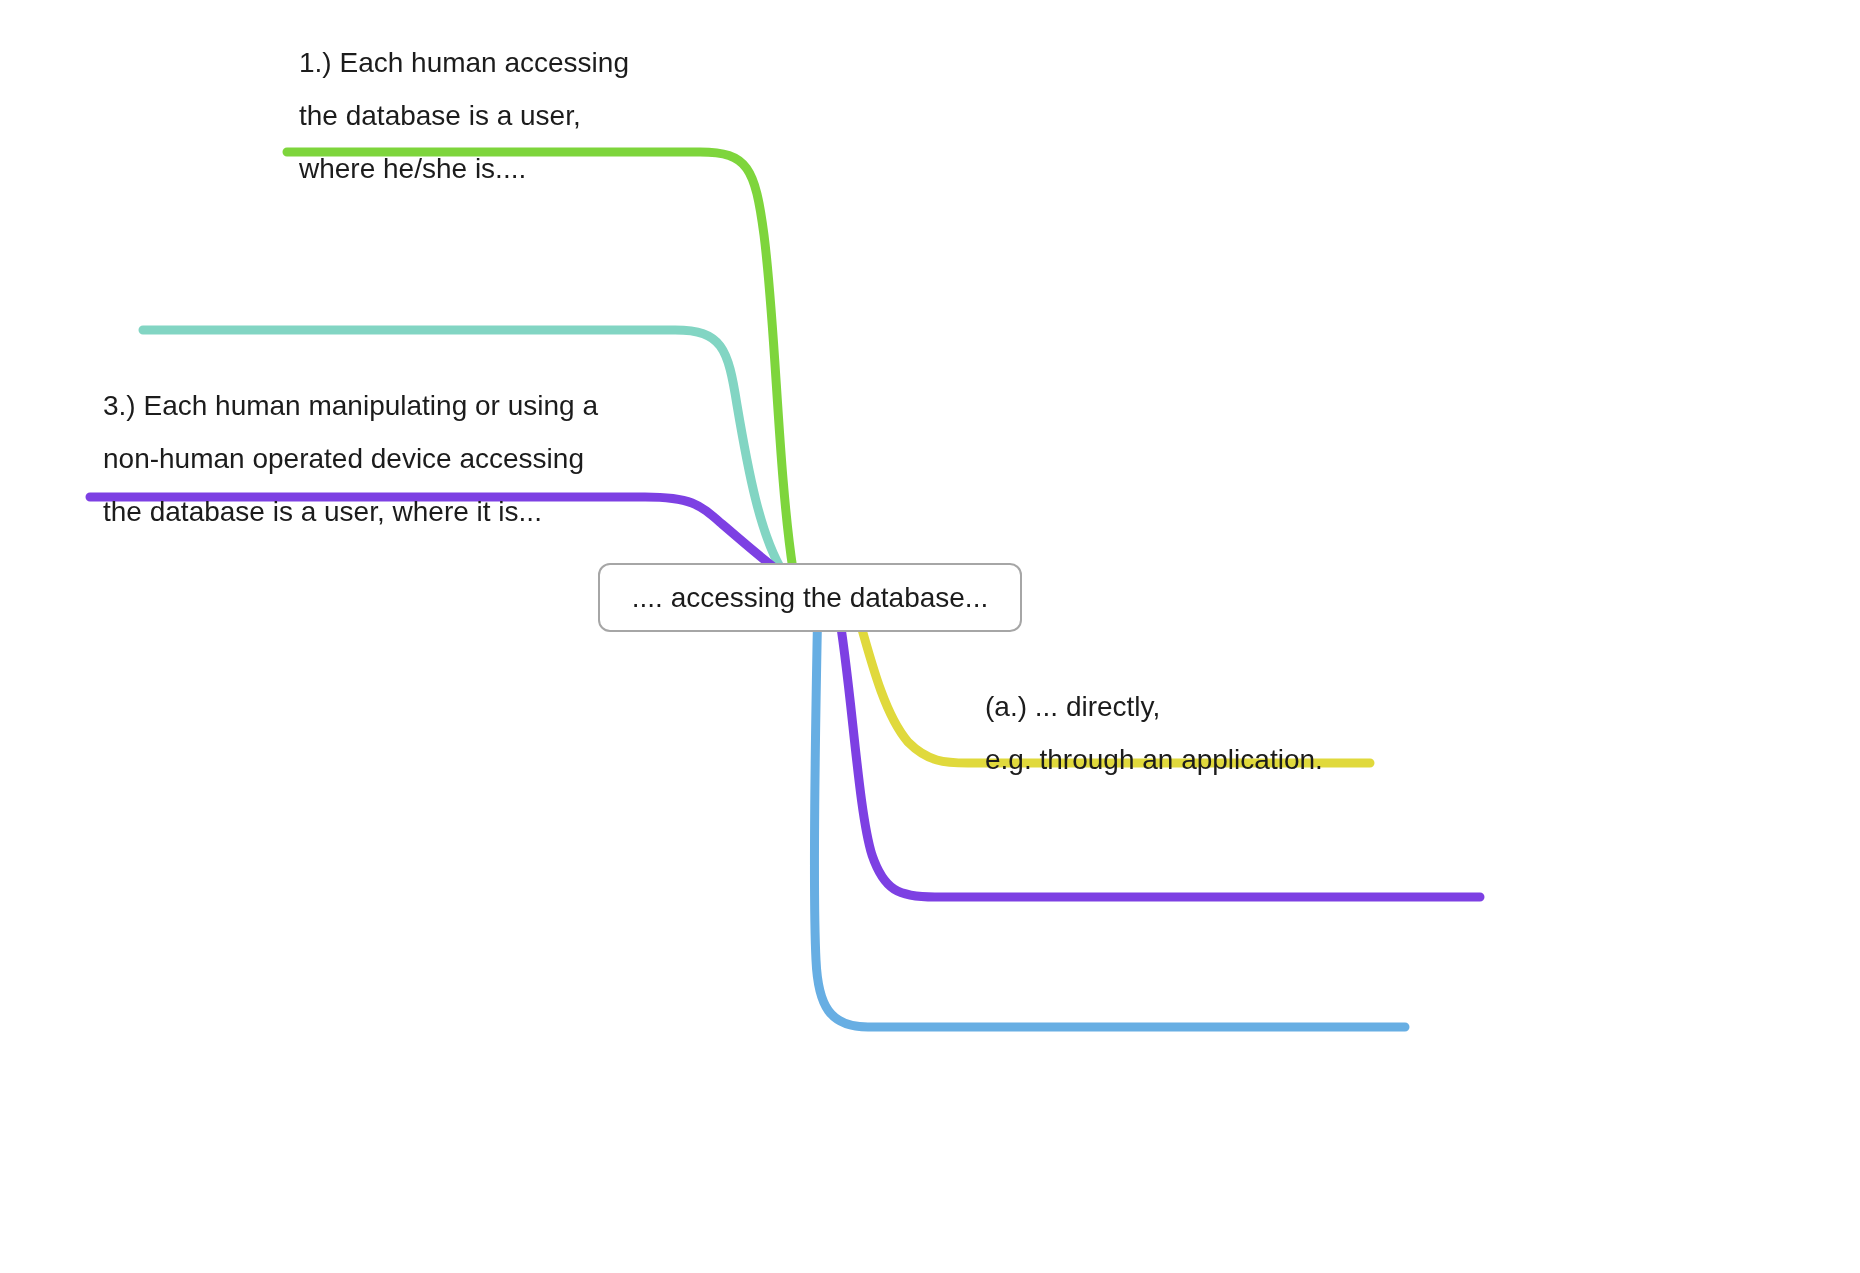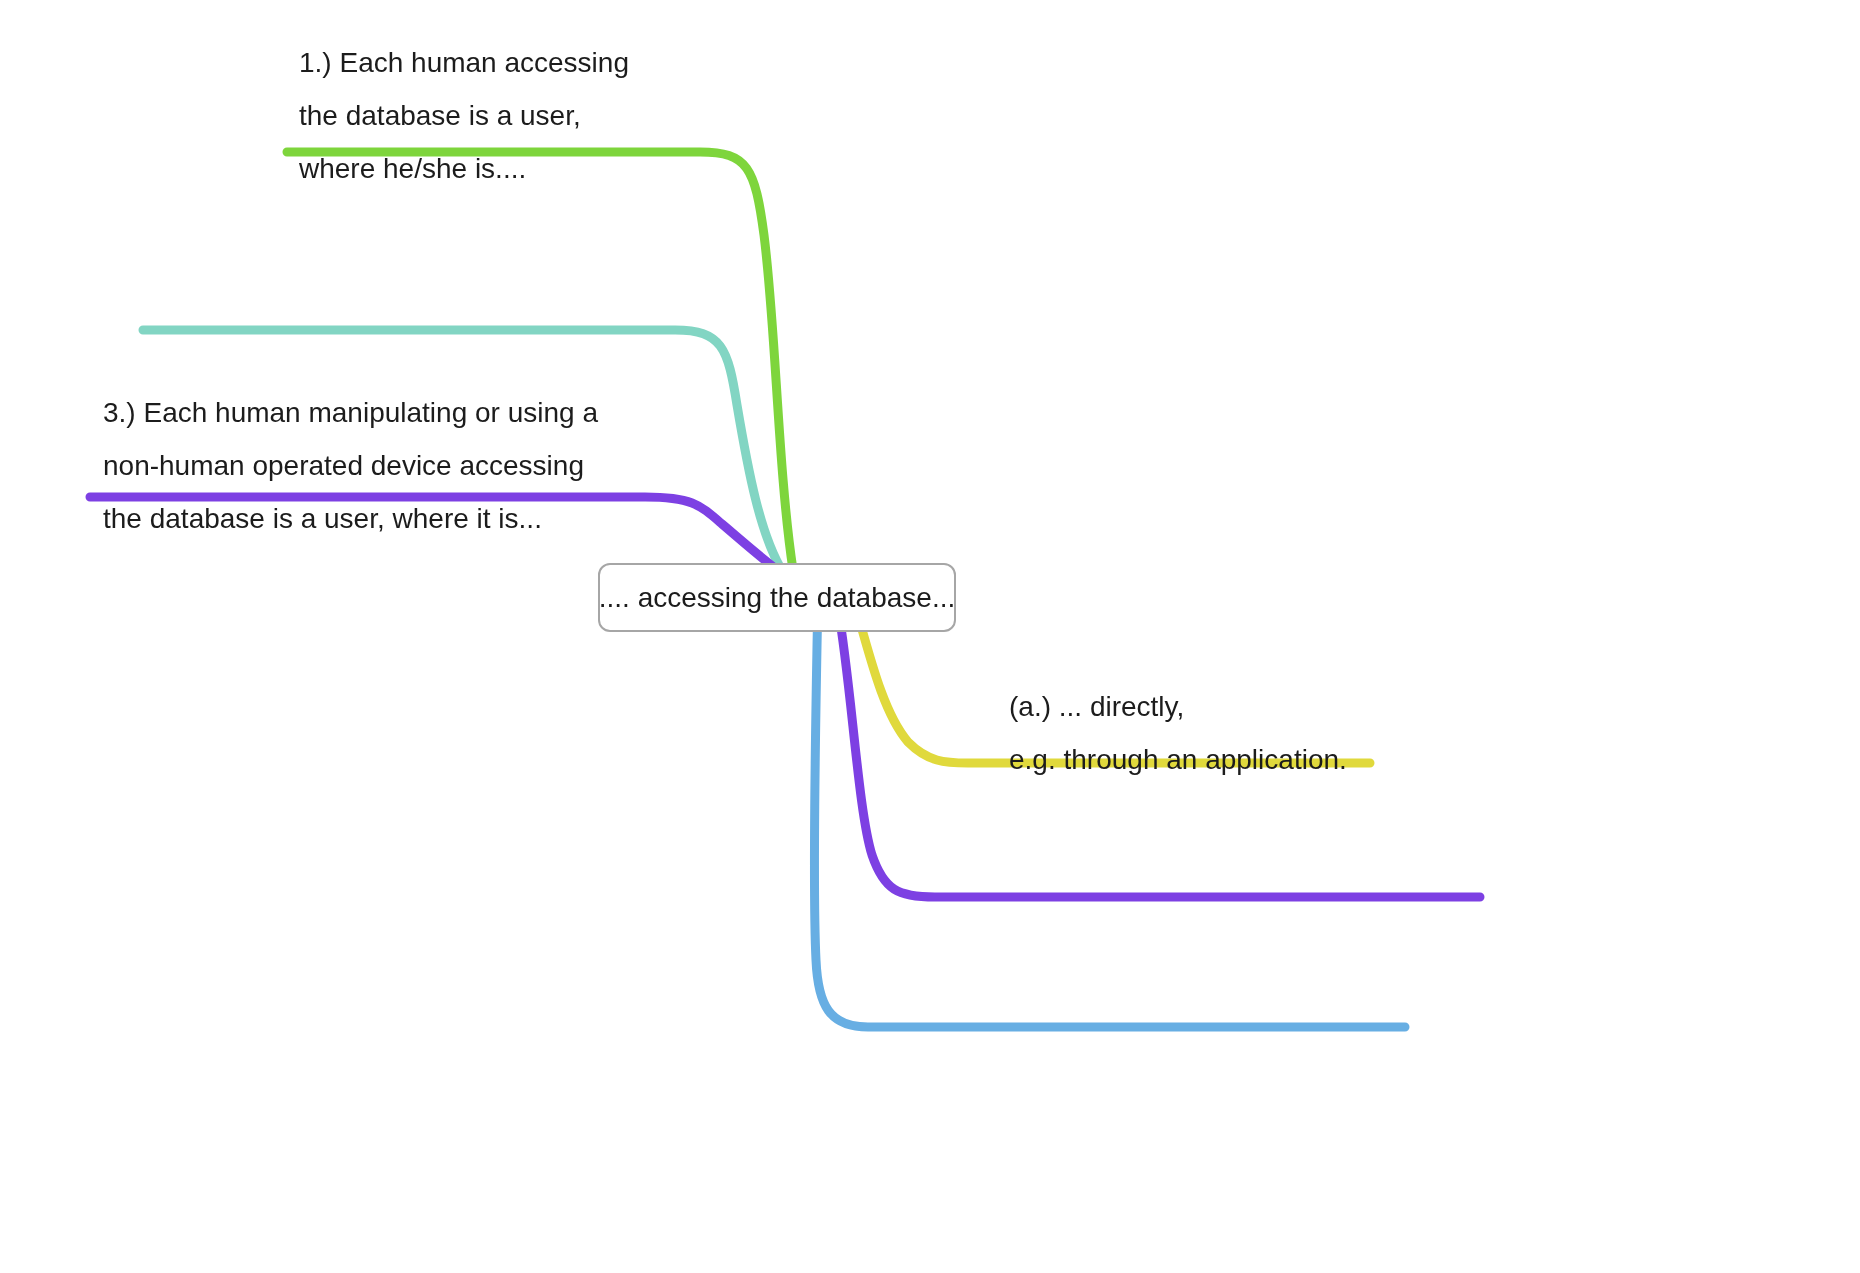--- a/index.html
+++ b/index.html
@@ -27,21 +27,21 @@
     position: absolute;
     font-size: 28px;
     line-height: 53px;
     white-space: pre-line;
     color: #1c1c1c;
   }
   .center-node {
     position: absolute;
     left: 598px;
     top: 563px;
-    width: 358px;
+    width: 424px;
     height: 69px;
     box-sizing: border-box;
     background: #ffffff;
     border: 2px solid #a6a6a6;
     border-radius: 12px;
     display: flex;
     align-items: center;
     justify-content: center;
   }
   .center-node .label {
@@ -62,26 +62,26 @@
     <path d="M 858 615 C 872 665 885 715 908 742 C 928 762 945 763 968 763 L 1370 763" fill="none" stroke="#e0d93c" stroke-width="9" stroke-linecap="round"></path>
     <path d="M 838 608 C 852 690 858 810 872 855 C 884 890 898 897 935 897 L 1480 897" fill="none" stroke="#7d40e3" stroke-width="9" stroke-linecap="round"></path>
     <path d="M 818 595 C 816 700 812 880 816 960 C 818 1006 830 1027 868 1027 L 1405 1027" fill="none" stroke="#67aee3" stroke-width="9" stroke-linecap="round"></path>
   </svg>
 
   <div class="node-label" style="left: 299px; top: 36px;">1.) Each human accessing
 the database is a user,
 where he/she is....</div>
 
 
-  <div class="node-label" style="left: 103px; top: 379px; margin-top: 7px;">3.) Each human manipulating or using a
+  <div class="node-label" style="left: 103px; top: 379px;">3.) Each human manipulating or using a
 non-human operated device accessing
 the database is a user, where it is...</div>
 
   <div class="center-node">
     <span class="label">.... accessing the database...</span>
   </div>
 
-  <div class="node-label" style="left: 1009px; top: 680px;">(a.) ... directly,
+  <div class="node-label" style="left: 985px; top: 680px;">(a.) ... directly,
 e.g. through an application.</div>
 
 
 
 </div>
 
 </body></html>

